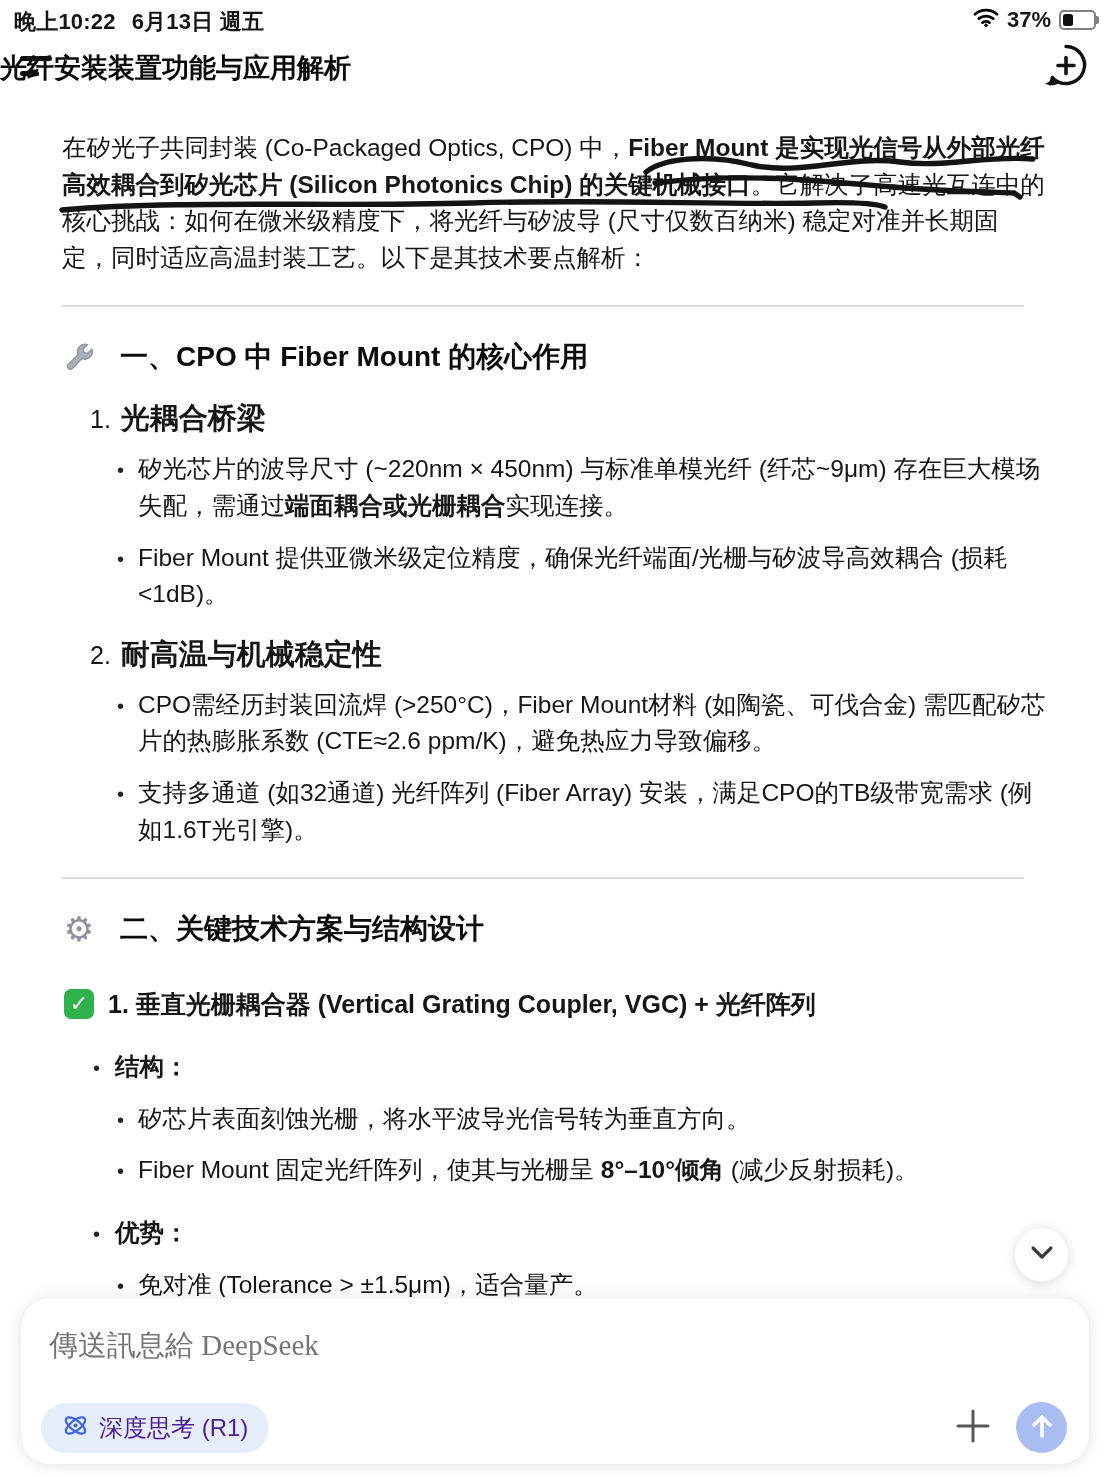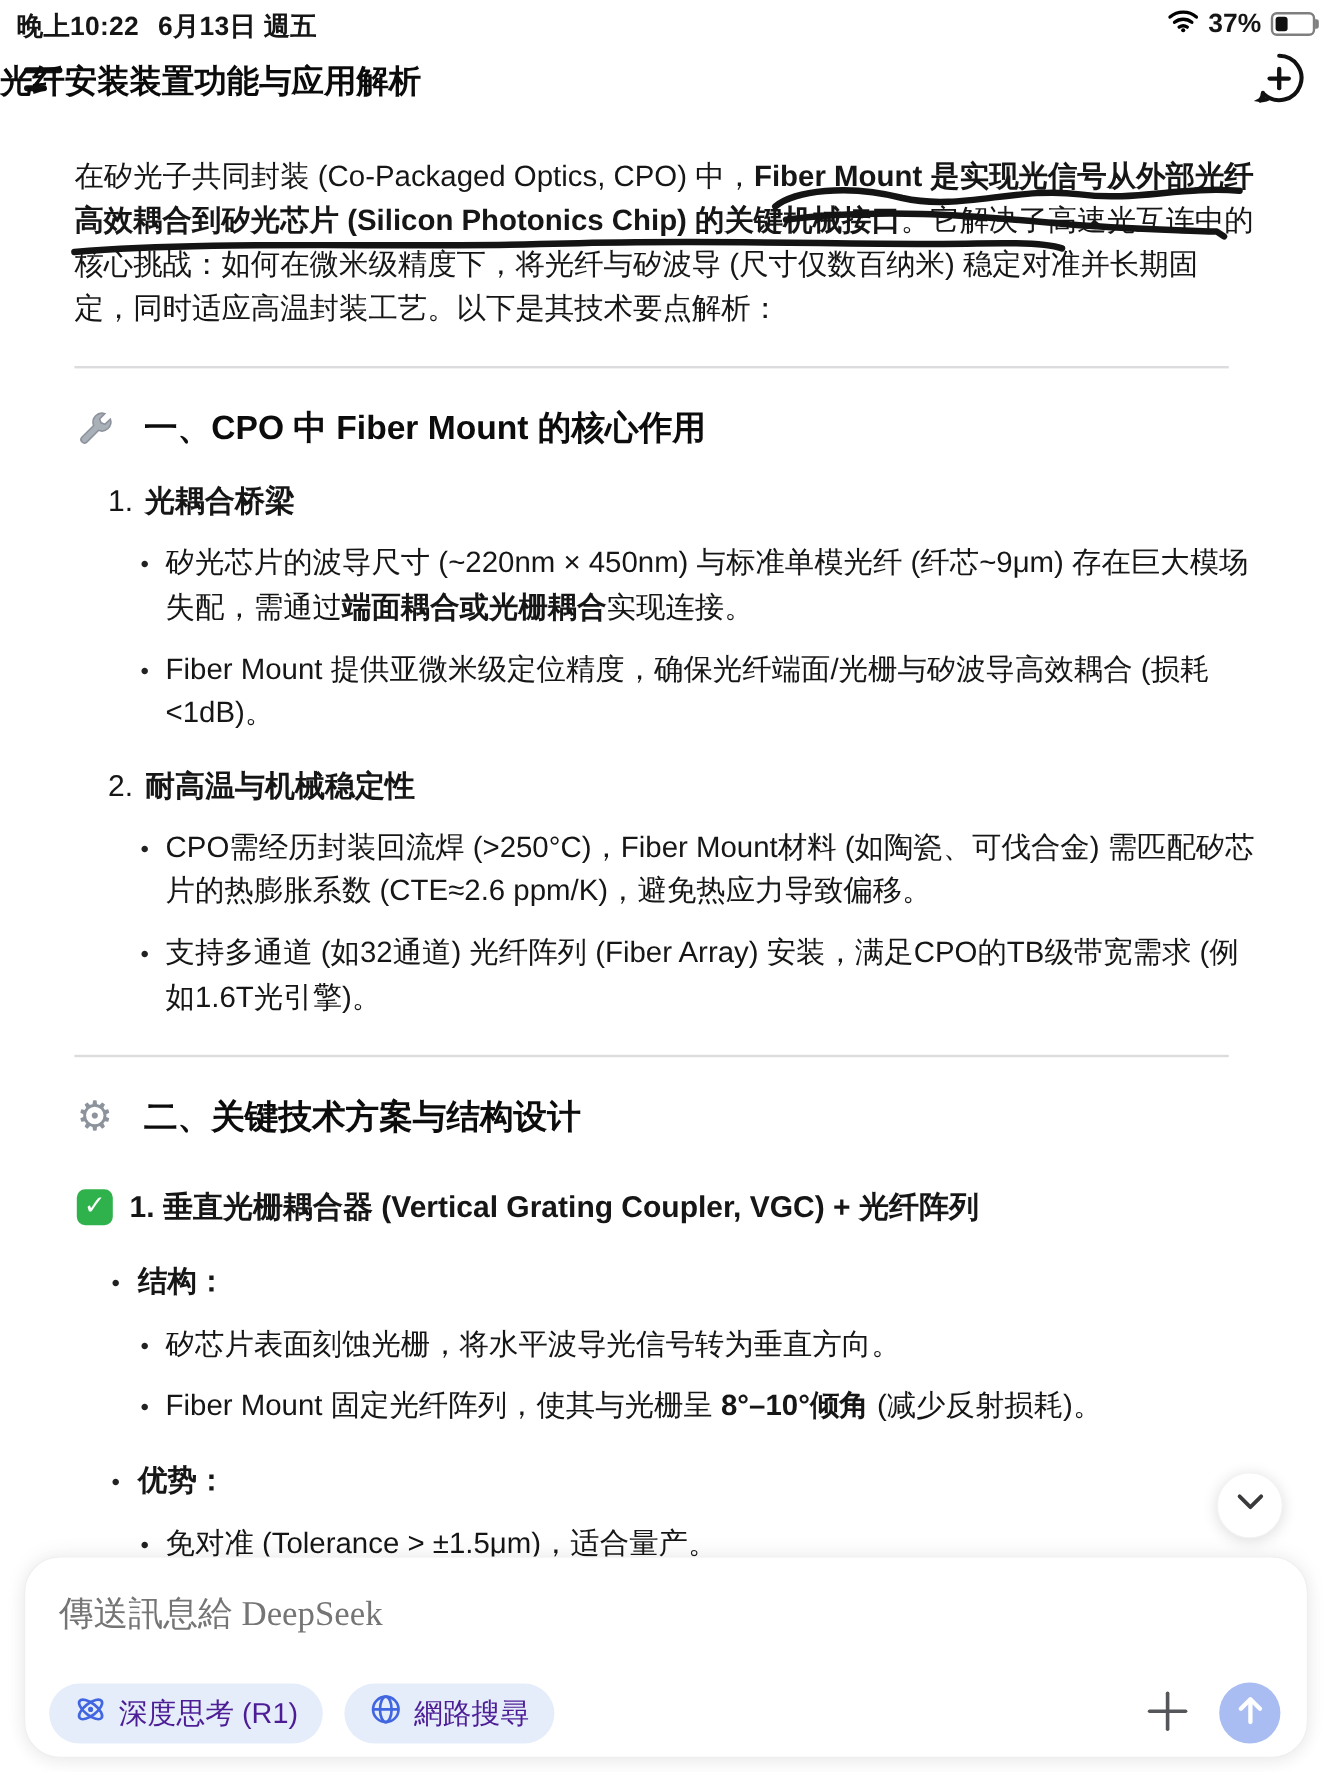--- a/index.html
+++ b/index.html
@@ -21,21 +21,21 @@
   .newchat-btn{position:absolute;right:18px;top:6px;width:48px;height:48px;cursor:pointer;}
   
   .content{position:absolute;top:130px;left:62px;width:985px;font-size:24.5px;line-height:36.6px;}
   .content b{font-weight:700;}
   .p{margin:0;}
   .hr{border:none;border-top:2px solid #dcdcde;margin:29px 0 30px 0;width:962px;}
   .h2{display:flex;align-items:center;gap:24px;font-size:28px;font-weight:700;line-height:40px;margin:28px 0 0 0;color:#0c0c0c;}
   .h3{display:flex;align-items:center;gap:12px;font-size:25px;font-weight:700;line-height:38px;margin:36px 0 0 0;}
   .num{margin:24px 0 0 28px;font-size:25px;line-height:34px;}
   .num .n{font-weight:400;margin-right:10px;}
-  .num b{font-size:25px;font-family:Liberation Mono, monospace;}
+  .num b{font-size:29px;}
   .li{position:relative;margin:15px 0 0 0;}
   .li .bullet{position:absolute;font-size:20px;color:#222;top:1px;}
   .li.lvl0{padding-left:53px;}  .li.lvl0 .bullet{left:31px;}
   .li.lvl1{padding-left:76px;}  .li.lvl1 .bullet{left:55px;}
   .li0-tight{margin-top:26px;}
   .gear-glyph{font-size:34px;color:#8d939c;line-height:34px;font-family:"DejaVu Sans",sans-serif;}
   .check-glyph{display:inline-flex;width:30px;height:30px;background:#2fb24c;border-radius:7px;color:#fff;
     align-items:center;justify-content:center;font-size:22px;font-weight:700;font-family:"DejaVu Sans",sans-serif;}
   .icon-box{display:inline-flex;align-items:center;justify-content:center;width:34px;flex:0 0 auto;}
   
@@ -158,30 +158,20 @@
   <div class="pill pill-deepthink">
     <span>
       <svg width="27" height="27" viewBox="0 0 28 28">
         <ellipse cx="14" cy="14" rx="12" ry="5.2" transform="rotate(-38 14 14)" fill="none" stroke="#4166e0" stroke-width="2.3"></ellipse>
         <ellipse cx="14" cy="14" rx="12" ry="5.2" transform="rotate(38 14 14)" fill="none" stroke="#4166e0" stroke-width="2.3"></ellipse>
         <circle cx="14" cy="14" r="2.2" fill="#4166e0"></circle>
       </svg>
     </span>
     <span>深度思考 (R1)</span>
   </div>
-  <div class="pill pill-websearch">
-    <span>
-      <svg width="27" height="27" viewBox="0 0 28 28">
-        <circle cx="14" cy="14" r="11" fill="none" stroke="#4166e0" stroke-width="2.3"></circle>
-        <ellipse cx="14" cy="14" rx="5" ry="11" fill="none" stroke="#4166e0" stroke-width="2.3"></ellipse>
-        <line x1="3" y1="14" x2="25" y2="14" stroke="#4166e0" stroke-width="2.3"></line>
-      </svg>
-    </span>
-    <span>網路搜尋</span>
-  </div>
   <div class="plus-btn">
     <span>
       <svg width="38" height="38" viewBox="0 0 38 38">
         <line x1="19" y1="4" x2="19" y2="34" stroke="#55565a" stroke-width="3" stroke-linecap="round"></line>
         <line x1="4" y1="19" x2="34" y2="19" stroke="#55565a" stroke-width="3" stroke-linecap="round"></line>
       </svg>
     </span>
   </div>
   <div class="send-btn">
     <span>

